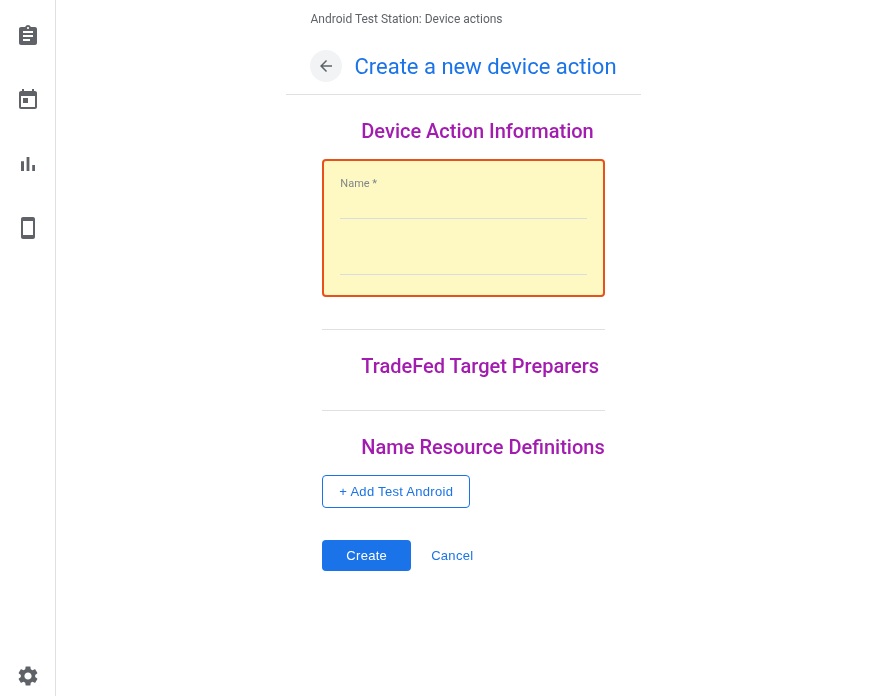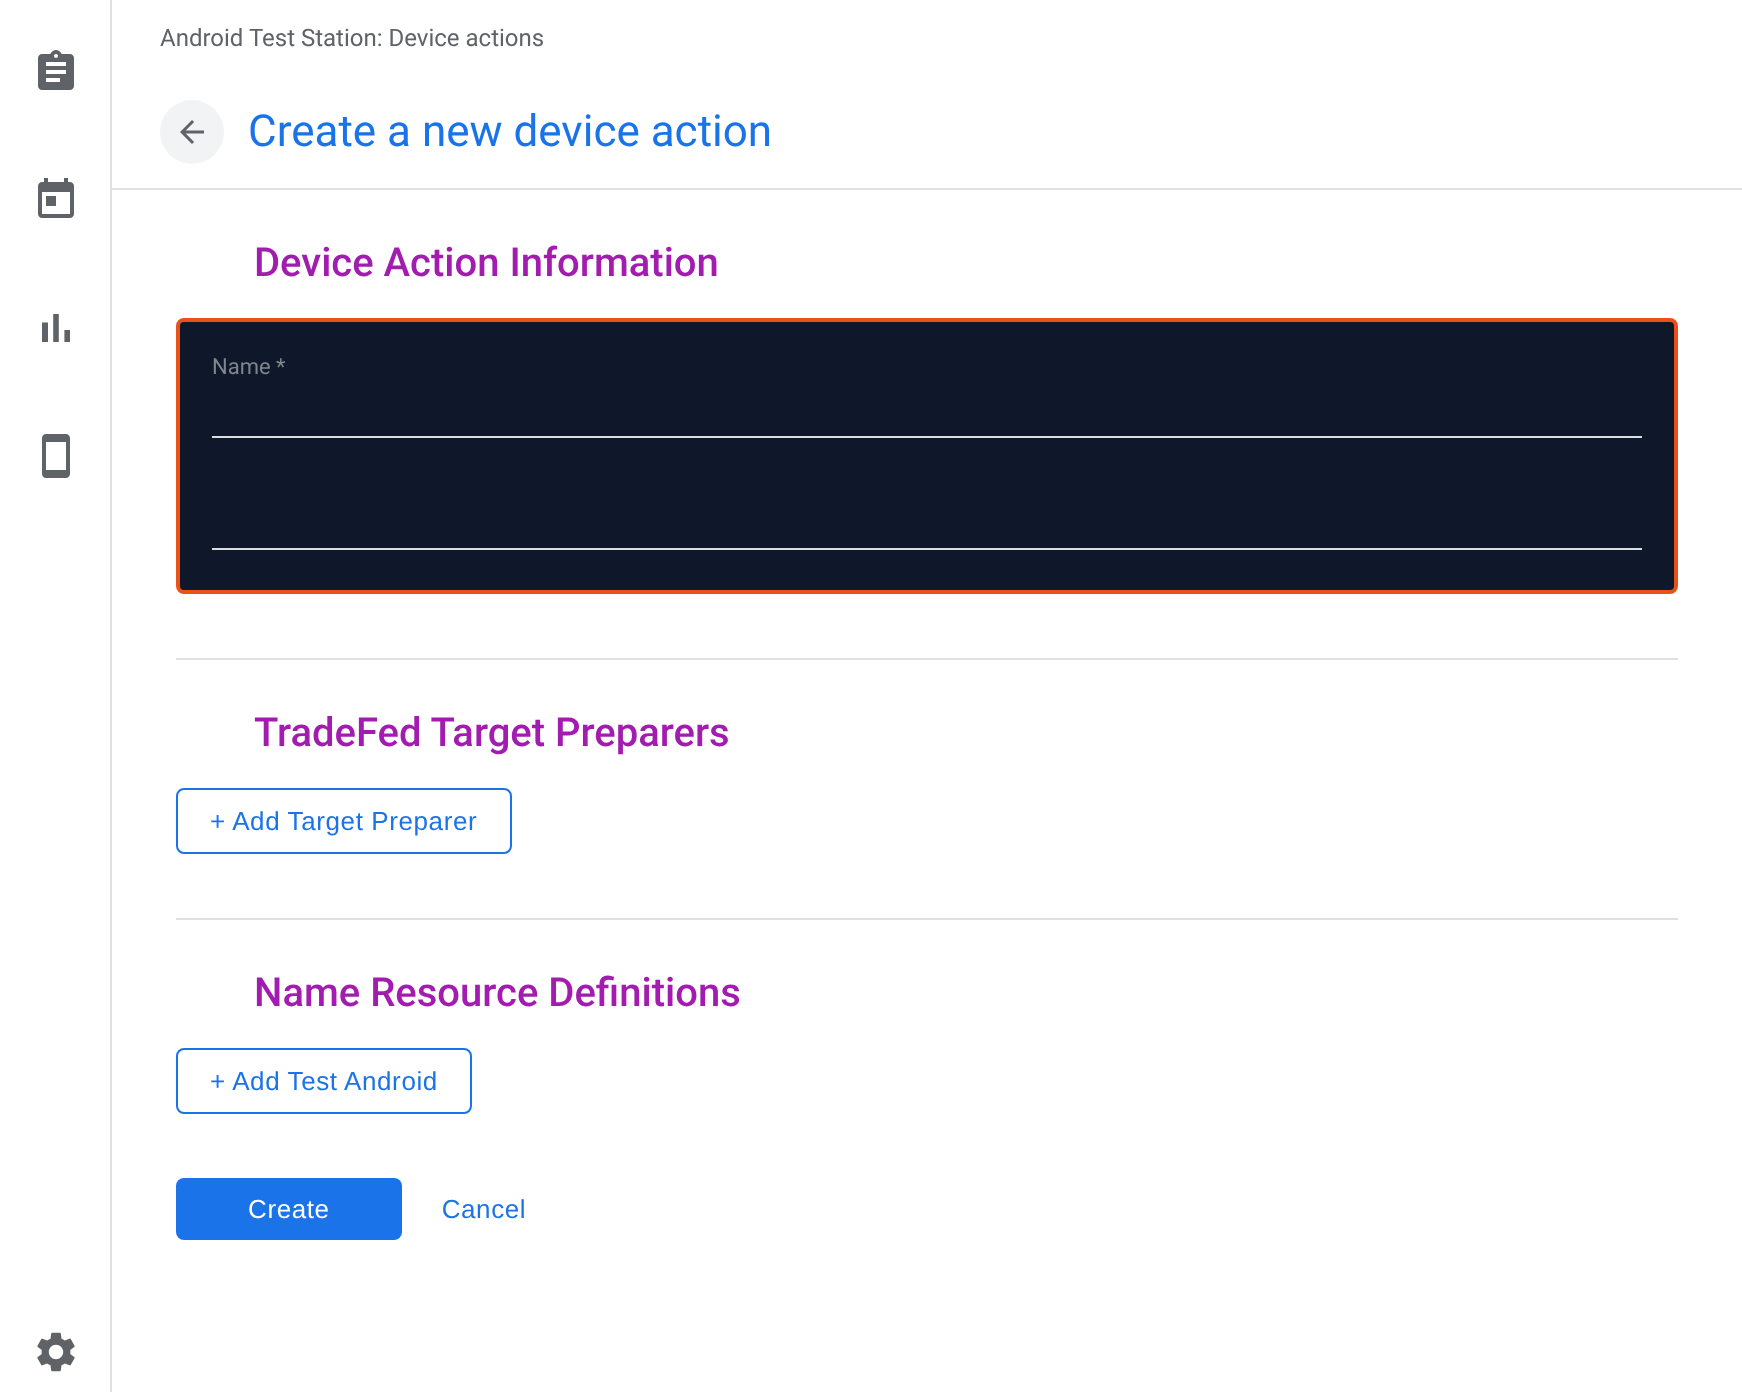--- a/index.html
+++ b/index.html
@@ -37,20 +37,21 @@
     .sidebar-icon svg { width: 24px; height: 24px; fill: #5f6368; }
     .sidebar-spacer { flex: 1; }
 
     
     .main {
       flex: 1;
       display: flex;
       flex-direction: column;
       overflow-y: auto;
       background: #fff;
+      align-items: center;
     }
 
     
     .header {
       padding: 12px 24px 0 24px;
       border-bottom: 1px solid #e0e0e0;
       padding-bottom: 12px;
     }
     .breadcrumb {
       font-size: 12px;
@@ -99,21 +100,21 @@
       margin-bottom: 16px;
       margin-left: 39px;
     }
 
     
     .form-card {
       border: 2px solid #e8511a;
       border-radius: 4px;
       padding: 16px;
       margin-bottom: 32px;
-      background: #0f172a;
+      background: #fef9c3;
     }
 
     .field-group {
       margin-bottom: 16px;
     }
     .field-group:last-child { margin-bottom: 0; }
 
     .field-label {
       font-size: 11px;
       color: #80868b;
@@ -168,21 +169,21 @@
       letter-spacing: 0.3px;
     }
 
     
     .btn-filled {
       border: none;
       background: #1a73e8;
       color: #fff;
       font-size: 13px;
       font-weight: 500;
-      padding: 8px 36px;
+      padding: 8px 24px;
       border-radius: 4px;
       cursor: pointer;
       letter-spacing: 0.3px;
     }
 
     .btn-text {
       border: none;
       background: transparent;
       color: #1a73e8;
       font-size: 13px;
@@ -258,21 +259,20 @@
         <div class="field-group">
           <textarea class="textarea-input" style=""></textarea>
         </div>
       </div>
     </section>
 
     <hr class="divider">
 
     <section class="section">
       <h2 class="section-title">TradeFed Target Preparers</h2>
-      <button class="btn-outlined">+ Add Target Preparer</button>
     </section>
 
     <hr class="divider">
 
     <section class="section">
       <h2 class="section-title">Name Resource Definitions</h2>
       <button class="btn-outlined">+ Add Test Android</button>
     </section>
 
     <div class="action-row">

